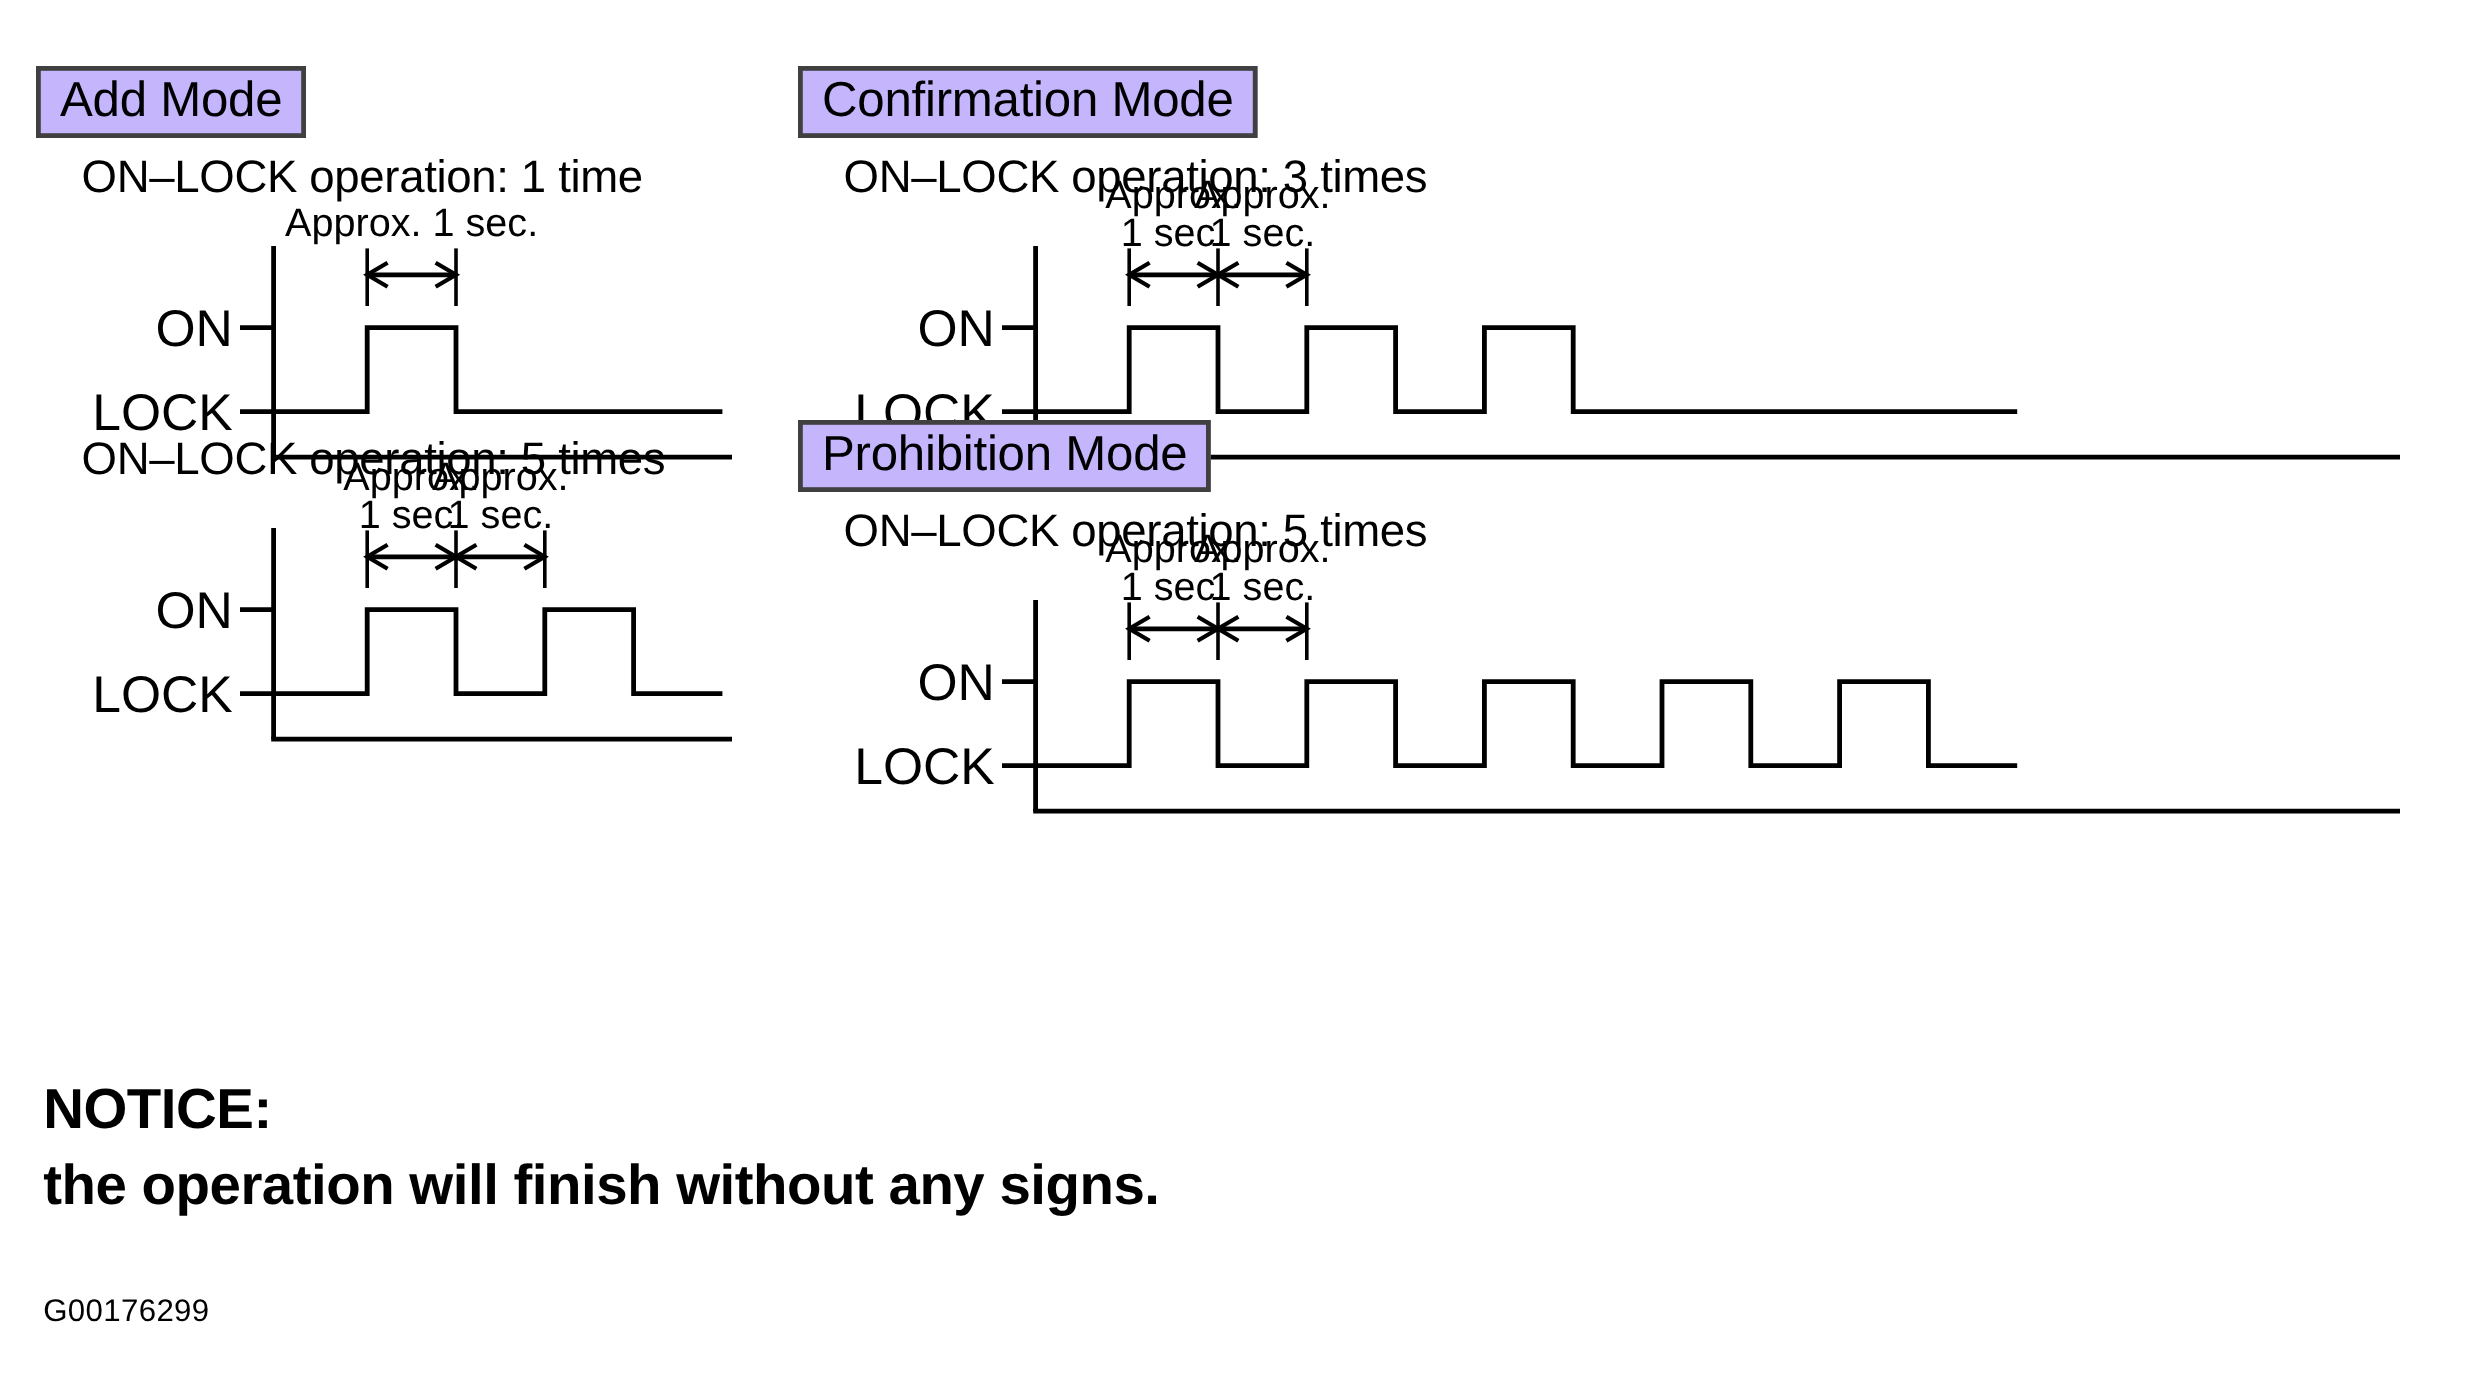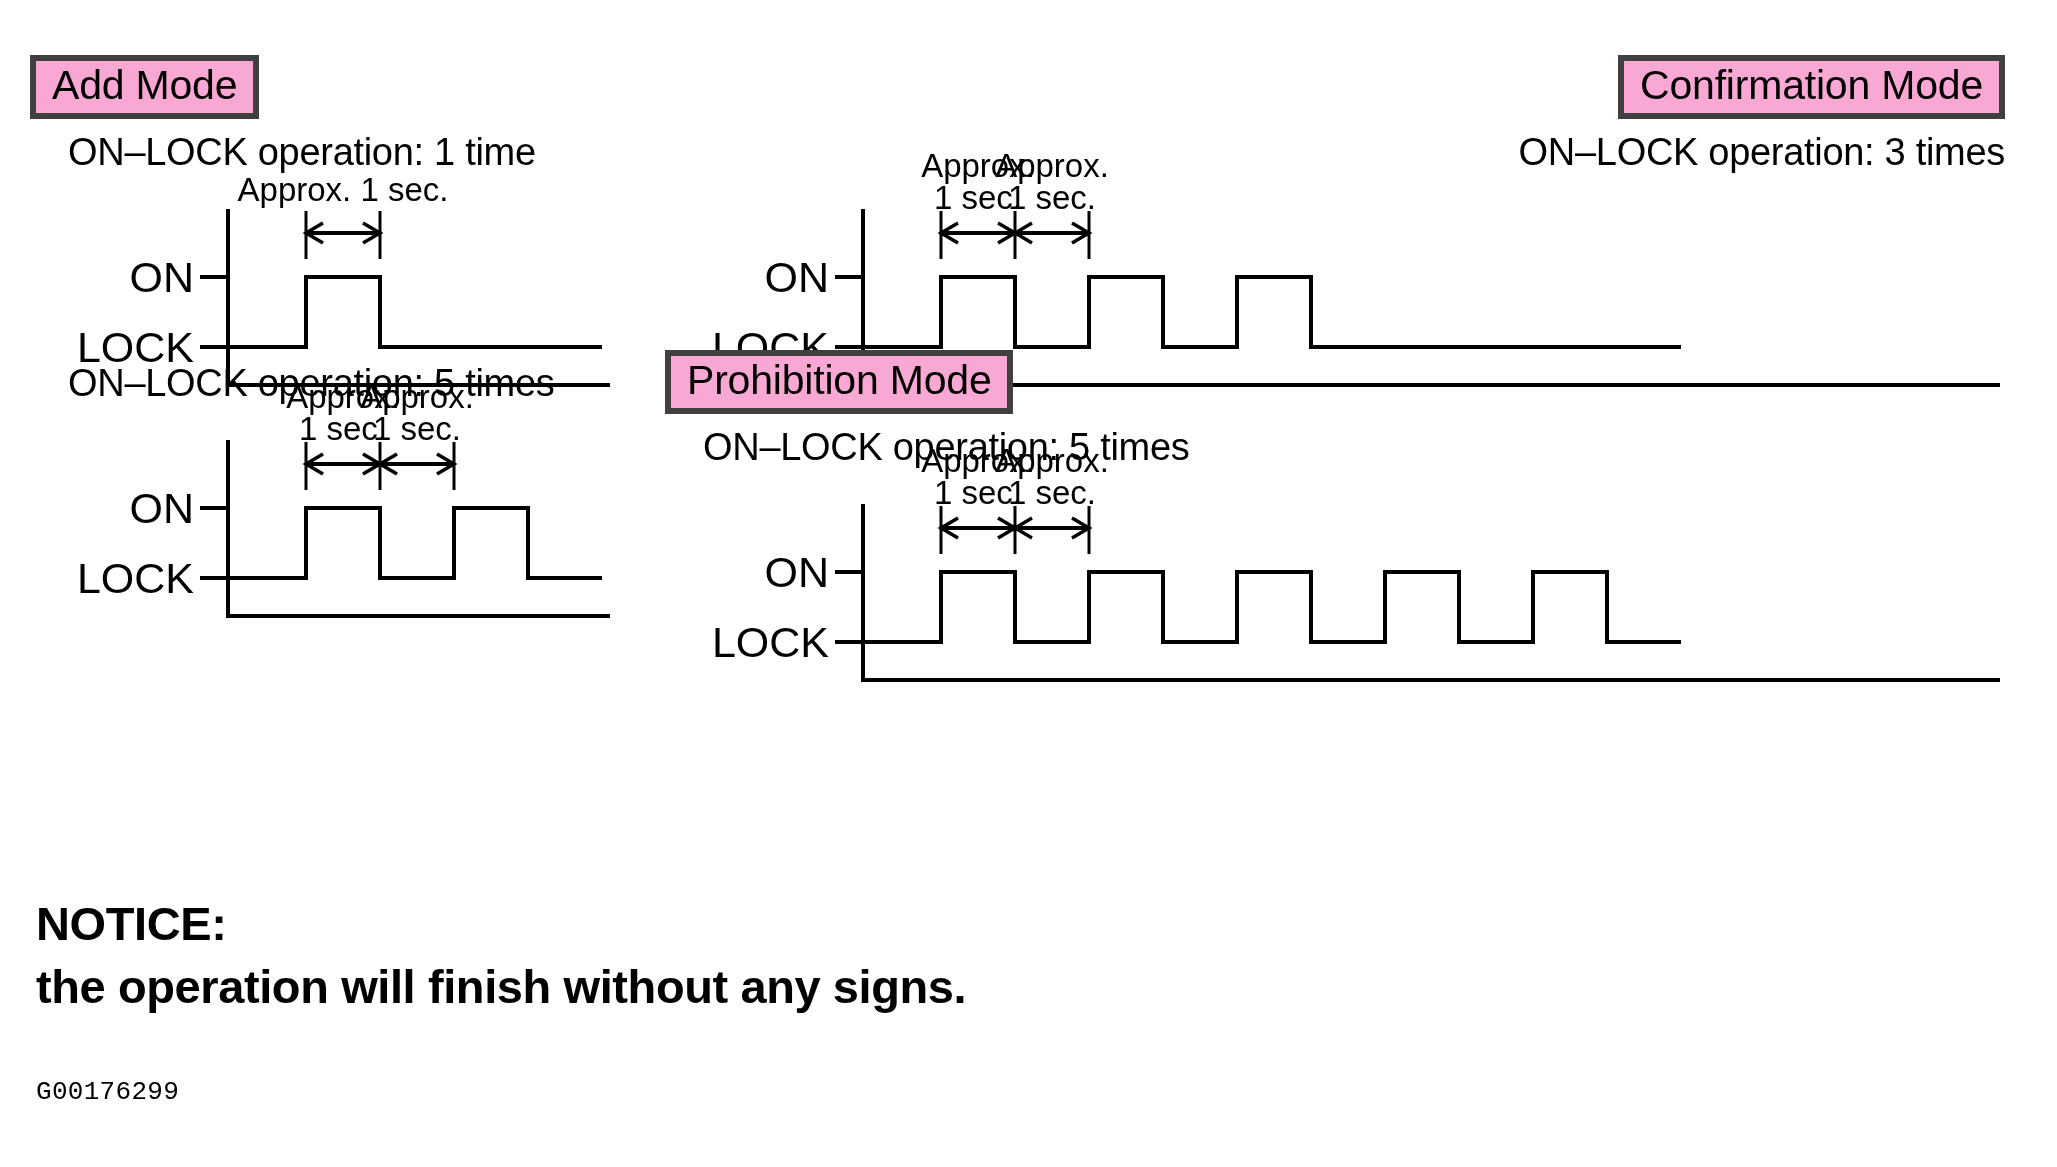--- a/index.html
+++ b/index.html
@@ -21,27 +21,27 @@
     width: 2057px;
     height: 1167px;
   }
 
   
   .mode-panel {
     position: absolute;
   }
   .mode-title-box {
     display: inline-block;
-    border: 6px solid #404040;
+    border: 4px solid #404040;
     padding: 4px 16px 7px 16px;
     font-size: 41px;
     line-height: 1.0;
     letter-spacing: -0.2px;
     white-space: nowrap;
-    background: #f9a8d4;
+    background: #c4b5fd;
   }
   .mode-subtitle {
     font-size: 38px;
     line-height: 1.0;
     white-space: nowrap;
     margin-top: 14px;
     margin-left: 38px;
     letter-spacing: -0.3px;
   }
 
@@ -79,21 +79,21 @@
     font-size: 47px;
     line-height: 63px;
     letter-spacing: -0.4px;
     white-space: nowrap;
   }
 
   #figcode {
     position: absolute;
     left: 36px;
     top: 1077px;
-    font-family: Liberation Mono, monospace;
+    font-family: Liberation Sans, sans-serif;
     font-size: 26px;
     letter-spacing: 0.3px;
   }
 </style>
 </head>
 <body>
 
 <div id="page">
 
   <div class="mode-panel" style="left:30px; top:55px;">
@@ -113,21 +113,21 @@
             <line x1="300" y1="22" x2="300" y2="70" stroke="#000" stroke-width="3"></line>
             <line x1="226" y1="44" x2="300" y2="44" stroke="#000" stroke-width="4"></line>
             <path d="M243 34 L226 44 L243 54" fill="none" stroke="#000" stroke-width="3.5"></path>
             <path d="M283 34 L300 44 L283 54" fill="none" stroke="#000" stroke-width="3.5"></path>
             <text x="263" y="12" class="dim-label">Approx. 1 sec.</text>
           </g>
         </svg>
       </div>
   </div>
 
-  <div class="mode-panel" style="left:665px; top:55px;text-align:right;">
+  <div class="mode-panel" style="left:665px; top:55px;">
     <div class="mode-title-box">Confirmation Mode</div>
     <div class="mode-subtitle">ON–LOCK operation: 3 times</div>
     <div class="chart-wrap" style="margin-top:18px; margin-left:50px;">
         <svg width="1290" height="200" viewBox="0 0 1290 200">
           <text x="114" y="103" text-anchor="end" class="ax-label">ON</text>
           <text x="114" y="173" text-anchor="end" class="ax-label">LOCK</text>
           <line x1="120" y1="88" x2="148" y2="88" stroke="#000" stroke-width="4"></line>
           <line x1="120" y1="158" x2="148" y2="158" stroke="#000" stroke-width="4"></line>
           <line x1="148" y1="20" x2="148" y2="196" stroke="#000" stroke-width="4"></line>
           <line x1="146" y1="196" x2="1285" y2="196" stroke="#000" stroke-width="4"></line>

